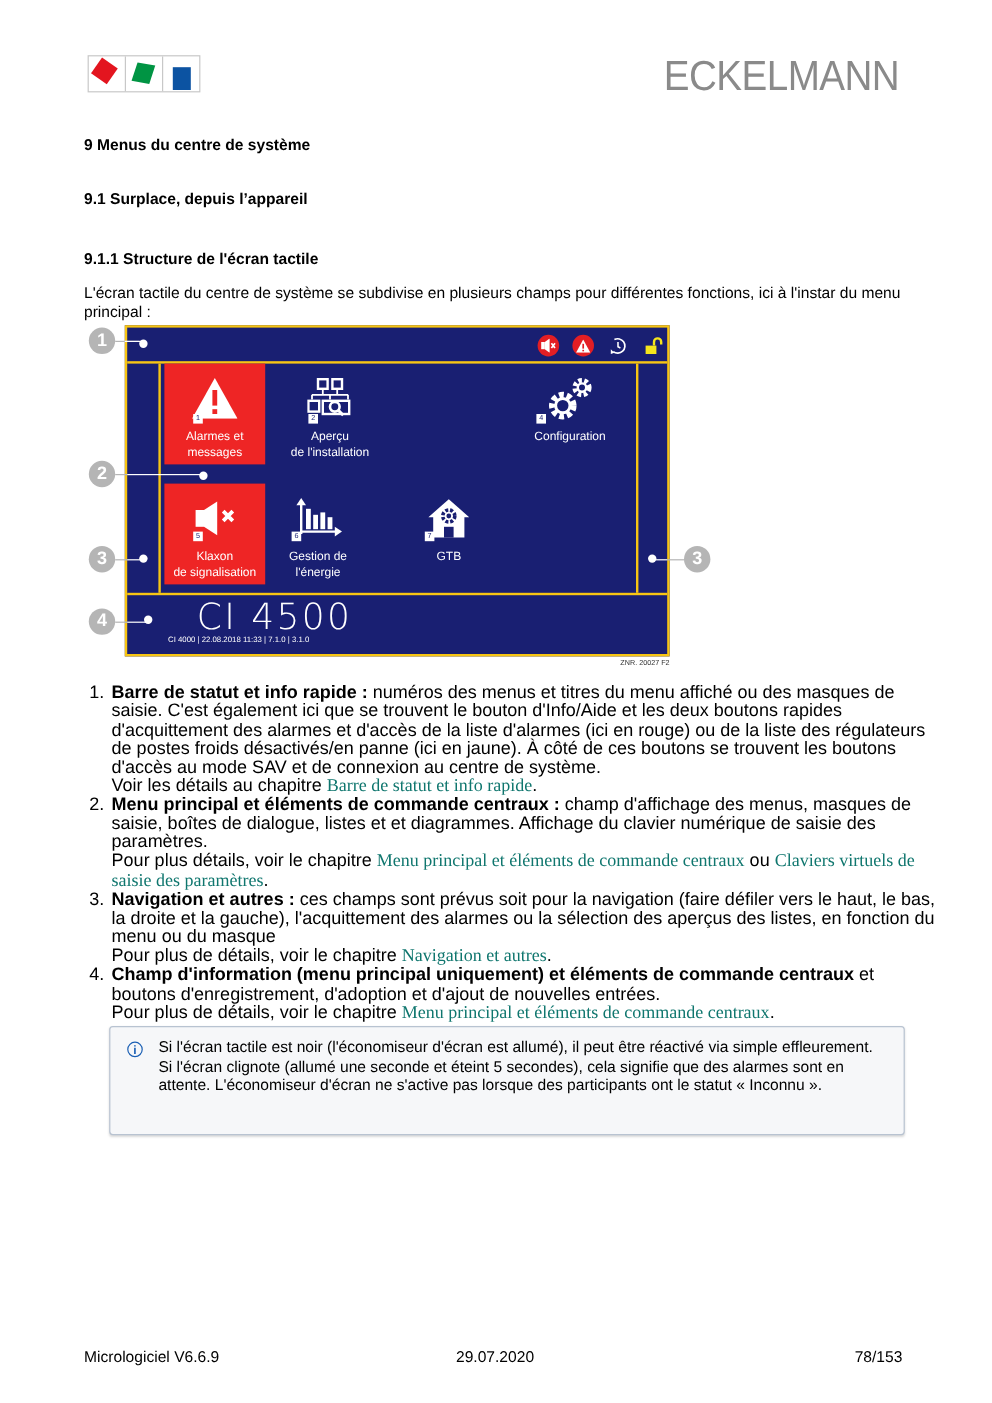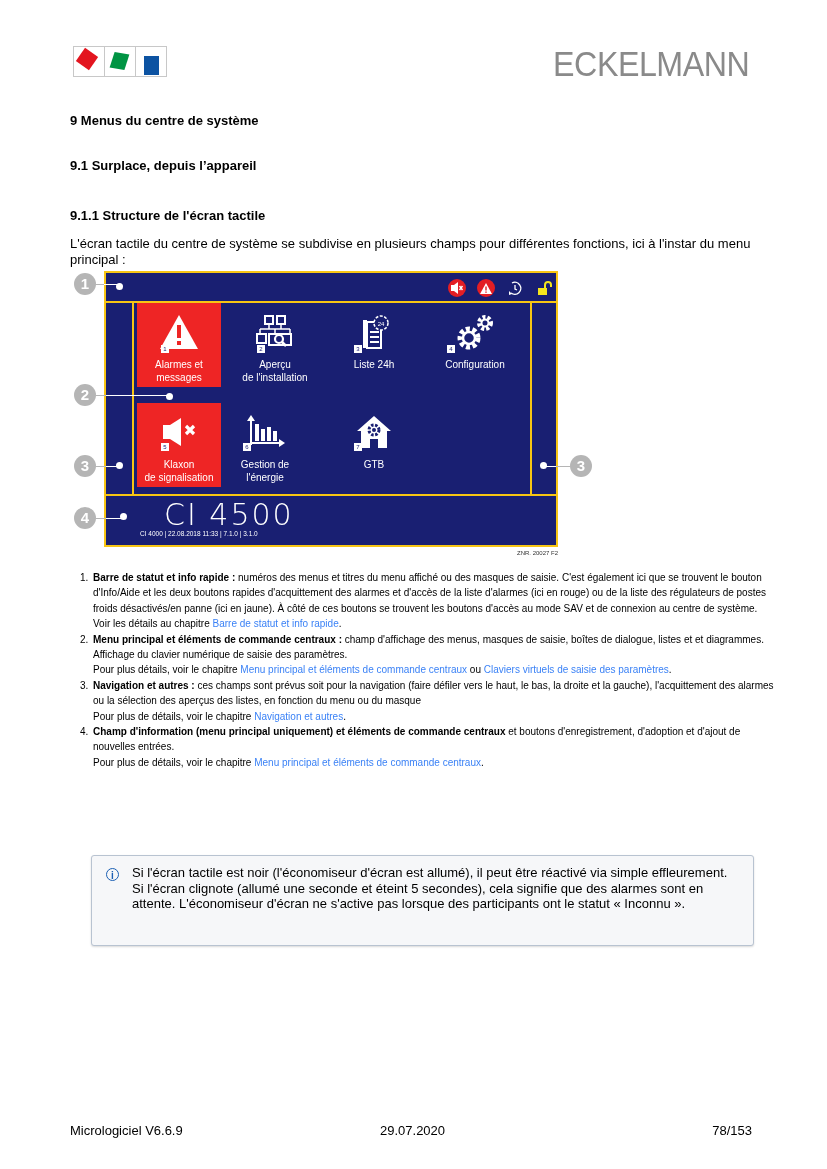--- a/index.html
+++ b/index.html
@@ -40,23 +40,23 @@
 
   
   .bubble { position:absolute; width:22px; height:22px; border-radius:50%; background:#b5b5b5; color:#fff; font-weight:bold; font-size:15px; line-height:22px; text-align:center; }
   .leader { position:absolute; height:1px; background:#b5b5b5; }
   .dot { position:absolute; width:7px; height:7px; border-radius:50%; background:#fff; }
   .leader-w { position:absolute; height:1px; background:#fff; }
 
   .znr { right:269px; top:550px; font-size:6px; color:#333; }
 
   
-  ol.items { position:absolute; left:70px; top:570px; width:690px; margin:0; padding:0 0 0 21px; font-size:10px; line-height:15.4px; }
+  ol.items { position:absolute; left:70px; top:570px; width:690px; margin:0; padding:0 0 0 21px; font-size:15px; line-height:15.4px; }
   ol.items li { padding-left:2px; }
-  a.link { color:#3b82f6; text-decoration:none; }
+  a.link { color:#0f766e; text-decoration:none;font-family:Liberation Serif, serif; }
 
   .note { left:91px; top:855px; width:663px; height:91px; border:1px solid #b8c3d1; border-radius:3px; background:#f6f7f9; box-sizing:border-box; box-shadow:0 1px 2px rgba(0,0,0,0.15); }
   .note .info { position:absolute; left:14px; top:12px; width:13px; height:13px; border:1.5px solid #1a5fb4; border-radius:50%; color:#1a5fb4; font-size:10px; line-height:13px; text-align:center; font-weight:bold; box-sizing:border-box; }
   .note .txt { position:absolute; left:40px; top:9px; width:600px; font-size:13px; line-height:15.5px; }
 
   .footer { top:1123px; font-size:13px; }
 </style>
 </head>
 <body>
 
@@ -147,37 +147,20 @@
               <rect x="17" y="26" width="4" height="4" fill="#ee2525"></rect>
             </svg>
           </div>
         <div class="num" style="left:24px;top:42px;">1</div>
         <div class="lbl">
             <div>Alarmes et</div>
             <div>messages</div>
           </div>
       </div>
 
-      <div class="tile" style="left:226px;top:0px;">
-        <div class="ico">
-            <svg width="34" height="36" viewBox="0 0 34 36">
-              <rect x="6" y="6" width="4" height="28" fill="#fff"></rect>
-              <rect x="10" y="8" width="14" height="26" fill="none" stroke="#fff" stroke-width="2"></rect>
-              <rect x="13" y="17" width="9" height="2" fill="#fff"></rect>
-              <rect x="13" y="22" width="9" height="2" fill="#fff"></rect>
-              <rect x="13" y="27" width="9" height="2" fill="#fff"></rect>
-              <circle cx="24" cy="9" r="7" fill="#191f72" stroke="#fff" stroke-width="1.5" stroke-dasharray="3 1.5"></circle>
-              <text x="24" y="12" font-size="6" fill="#fff" text-anchor="middle" font-family="Liberation Sans, sans-serif">24</text>
-            </svg>
-          </div>
-        <div class="num" style="left:22px;top:42px;">3</div>
-        <div class="lbl">
-            <div>Liste 24h</div>
-          </div>
-      </div>
 
       <div class="tile" style="left:327px;top:0px;">
         <div class="ico">
             <svg width="40" height="36" viewBox="0 0 40 36">
               <circle cx="14" cy="24" r="9" fill="none" stroke="#fff" stroke-width="5" stroke-dasharray="4 2.5"></circle>
               <circle cx="14" cy="24" r="6" fill="none" stroke="#fff" stroke-width="2.5"></circle>
               <circle cx="30" cy="9" r="6" fill="none" stroke="#fff" stroke-width="4" stroke-dasharray="3 2"></circle>
               <circle cx="30" cy="9" r="3.5" fill="none" stroke="#fff" stroke-width="2"></circle>
             </svg>
           </div>

